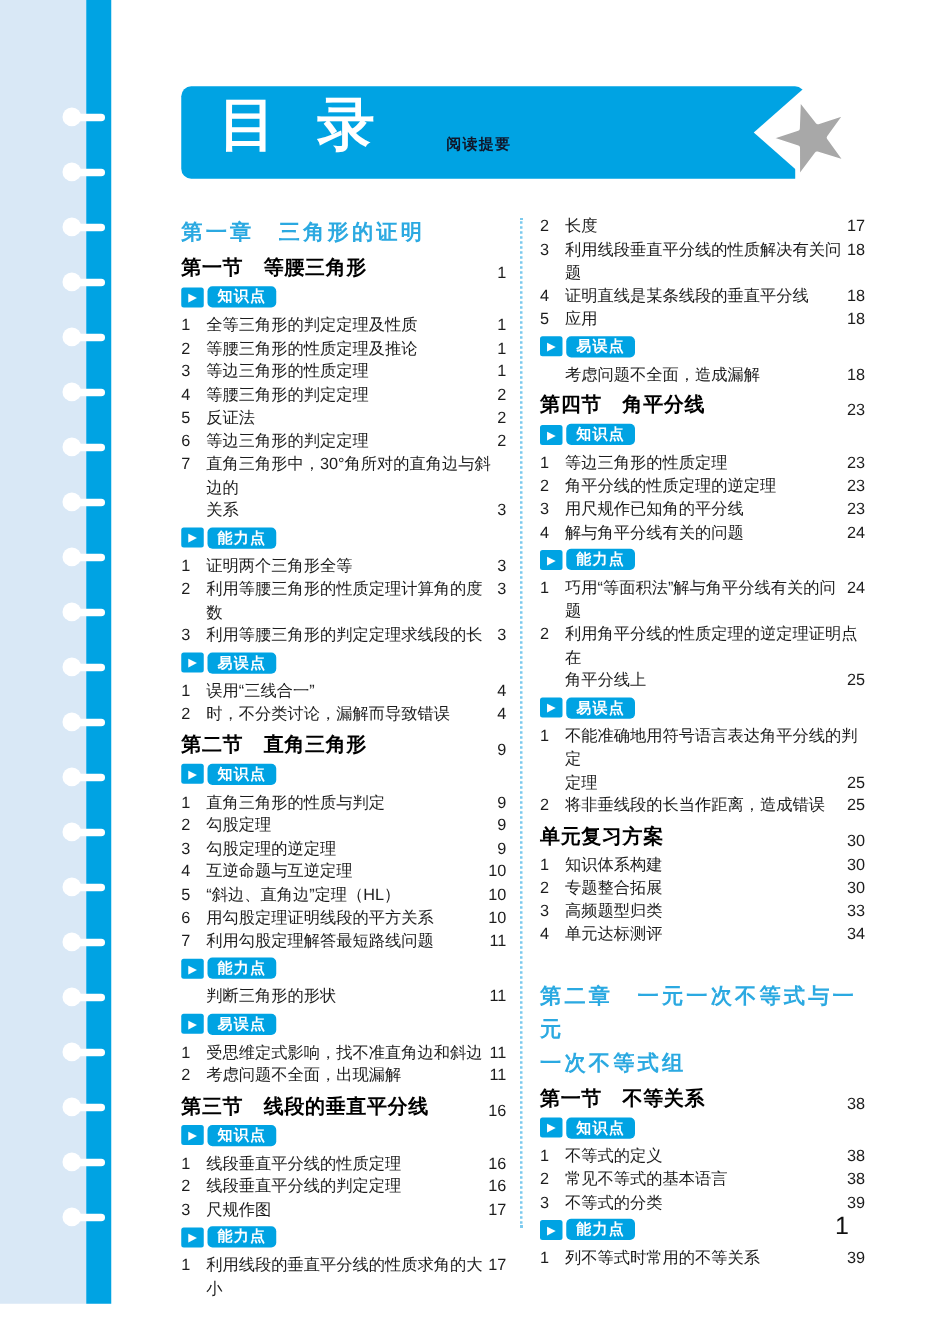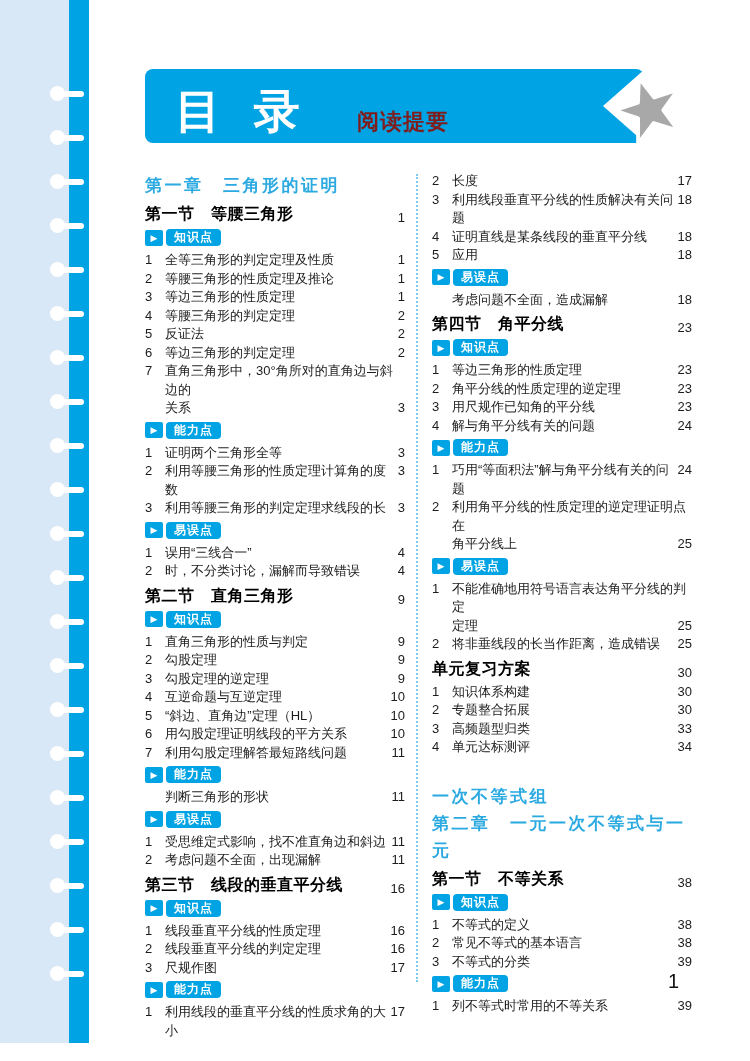--- a/index.html
+++ b/index.html
@@ -13,23 +13,23 @@
   .hole { position:absolute; left:50px; width:15px; height:15px; border-radius:50%; background:#ffffff; }
   .hole::after { content:''; position:absolute; left:8px; top:4.5px; width:26px; height:6px;
                  border-radius:3px; background:#ffffff; }
 
   
   .banner { position:absolute; left:145px; top:69px; width:499px; height:74px;
             background:#00a3e3; border-radius:8px; }
   .banner-notch { position:absolute; right:-1px; top:0; width:0; height:0;
             border-top:37px solid transparent; border-bottom:37px solid transparent;
             border-right:42px solid #ffffff; }
-  .banner-title { position:absolute; left:30px; top:12px; color:#ffffff; font-size:46px;
+  .banner-title { position:absolute; left:30px; top:0; color:#ffffff; font-size:46px;
             font-weight:800; letter-spacing:10px; }
-  .banner-sub   { position:absolute; left:212px; top:38px; color:#7f1d1d; font-size:22px;
+  .banner-sub   { position:absolute; left:212px; top:38px; color:#0f172a; font-size:12px;
             font-weight:700; letter-spacing:1px; }
   .star { position:absolute; left:610px; top:70px; width:78px; height:78px; }
 
   
   .divider { position:absolute; left:416px; top:174px; height:808px; width:0;
              border-left:2px dotted #7ccaee; }
   .col { position:absolute; top:172px; width:260px; font-size:13px; color:#1c1c1c; }
   .col-left  { left:145px; }
   .col-right { left:432px; }
 
@@ -569,22 +569,22 @@
       <div class="item">
         <span class="num">4</span>
         <div class="body">
           <div class="line">
             <span class="t">单元达标测评</span>
             <span class="p">34</span>
           </div>
         </div>
       </div>
       <div class="chapter gap-before">
+        <div class="chapter-line">第二章　一元一次不等式与一元</div>
         <div class="chapter-line">一次不等式组</div>
-        <div class="chapter-line">第二章　一元一次不等式与一元</div>
       </div>
       <div class="sec-row">
         <span class="sec-title">第一节　不等关系</span>
         <span class="sec-page">38</span>
       </div>
       <div class="badge">
         <span class="badge-arrow">▶</span>
         <span class="badge-label">知识点</span>
       </div>
       <div class="item">

